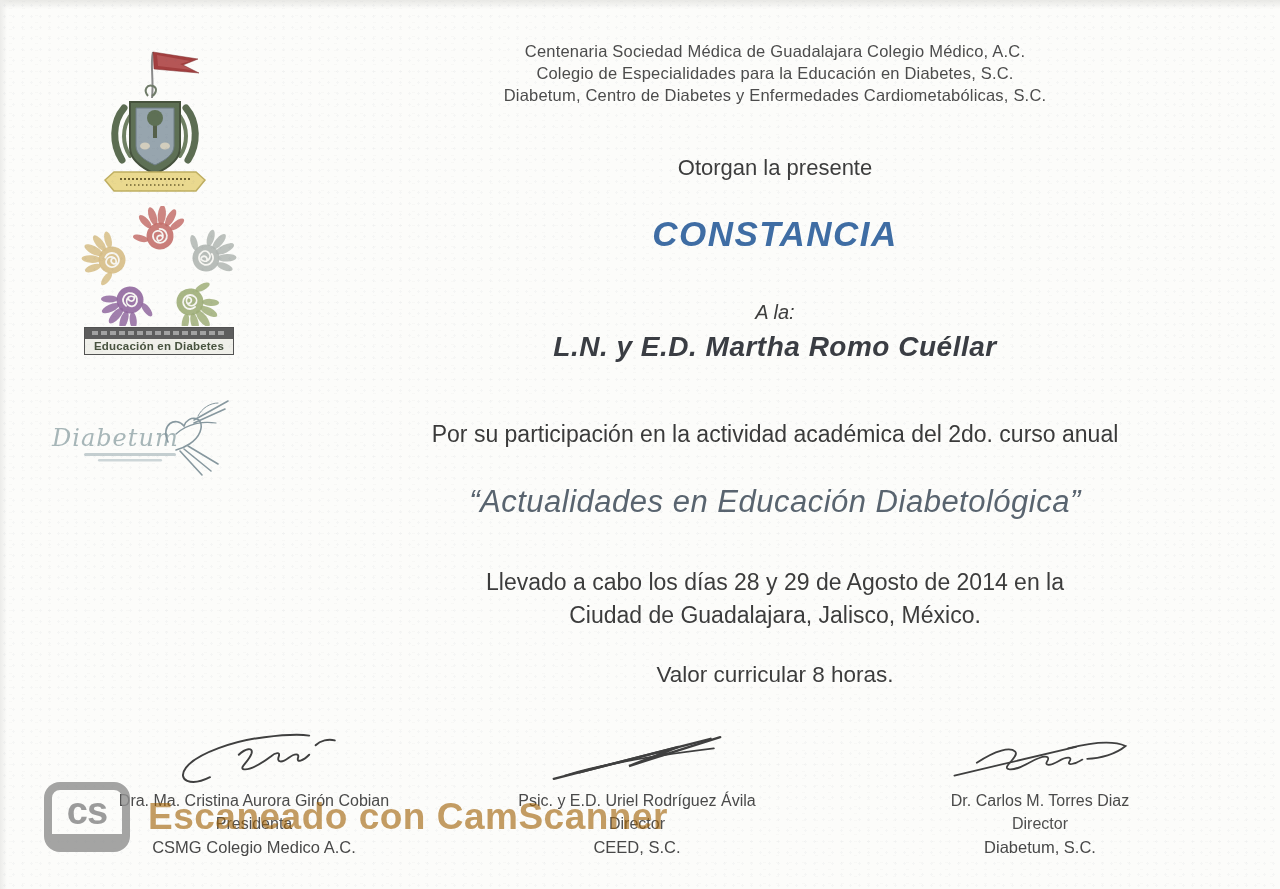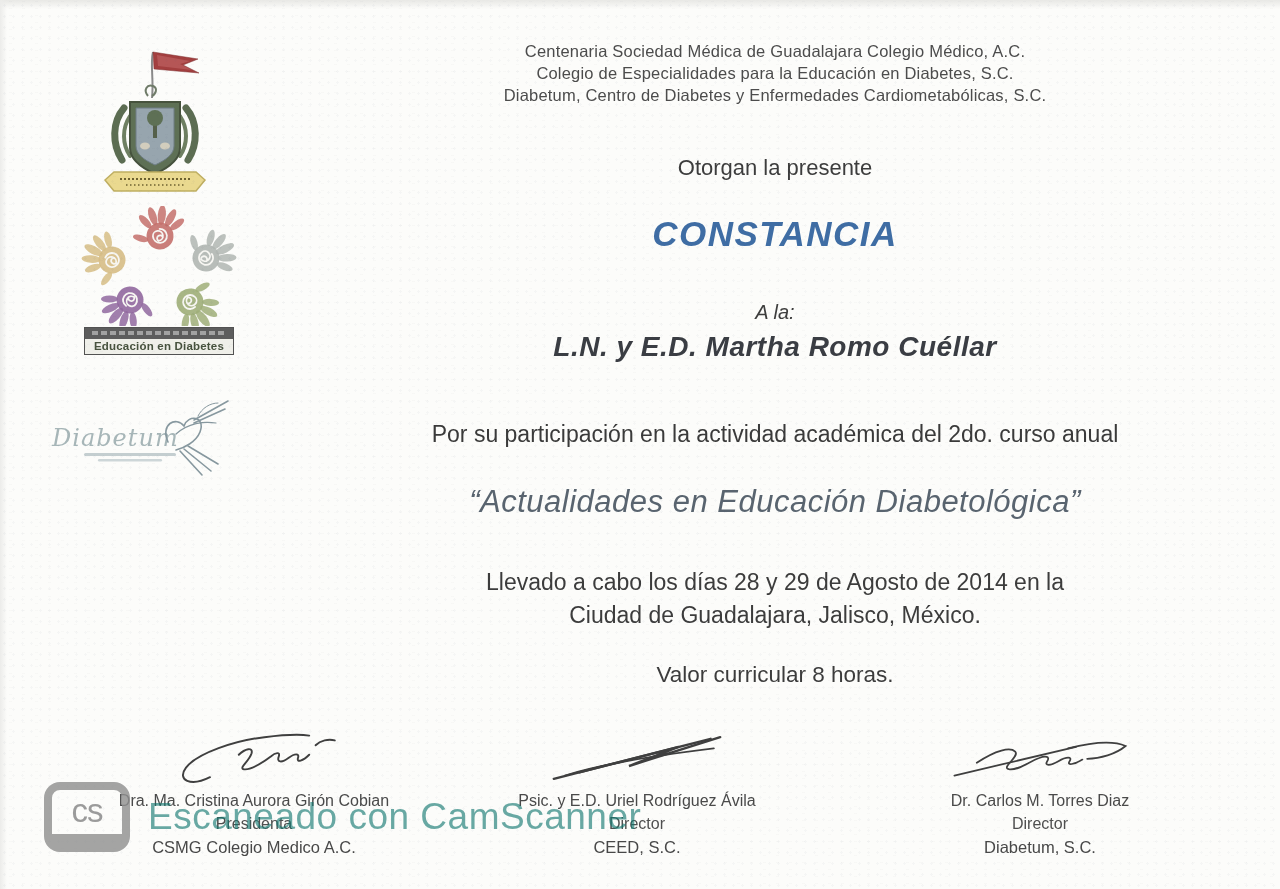--- a/index.html
+++ b/index.html
@@ -58,23 +58,23 @@
   .sig-art { height:64px; display:block; margin:0 auto; }
   .sig-name  { font-size:16px; color:#4a4a4a; margin-top:2px; }
   .sig-title { font-size:16px; color:#4f4f4f; margin-top:5px; }
   .sig-org   { font-size:16.5px; color:#484848; margin-top:5px; }
 
   
   .watermark { position:absolute; left:44px; top:782px; display:flex;
     align-items:center; gap:18px; z-index:5; }
   .cs-badge { width:86px; height:70px; border:8px solid rgba(144,144,144,.82);
     border-bottom-width:18px; border-radius:16px; position:relative; }
-  .cs-letters { font-size:33px; font-weight:normal; color:rgba(144,144,144,.9);
+  .cs-letters { font-size:38px; font-weight:bold; color:rgba(144,144,144,.9);
     text-align:center; line-height:42px; letter-spacing:-1px; }
-  .wm-text { font-size:37px; font-weight:normal; color:#0f766e; opacity:.62;
+  .wm-text { font-size:37px; font-weight:bold; color:#a16207; opacity:.62;
     letter-spacing:.5px; white-space:nowrap;text-align:center; }
 </style>
 </head>
 <body>
 
 <div class="canvas">
   <div class="scan-edge-top"></div>
   <div class="scan-edge-left"></div>
 
   <svg class="coat" width="112" height="150" viewBox="0 0 112 150">

